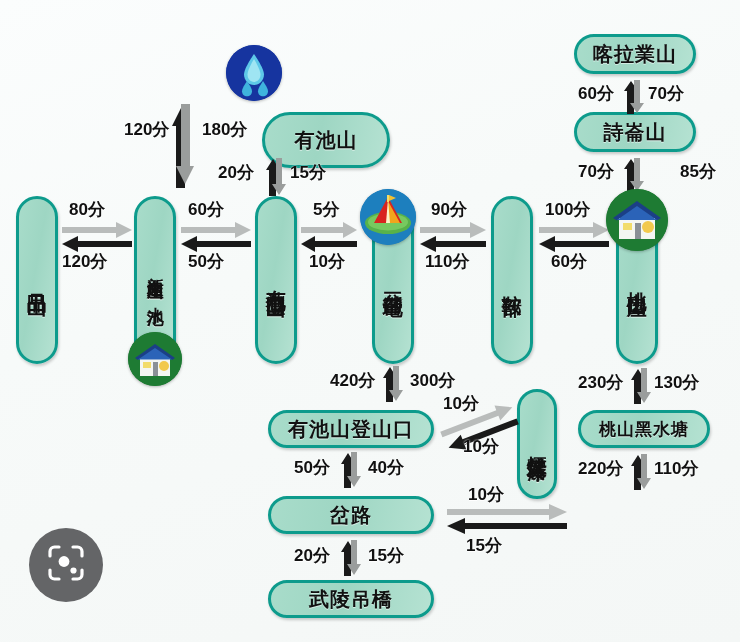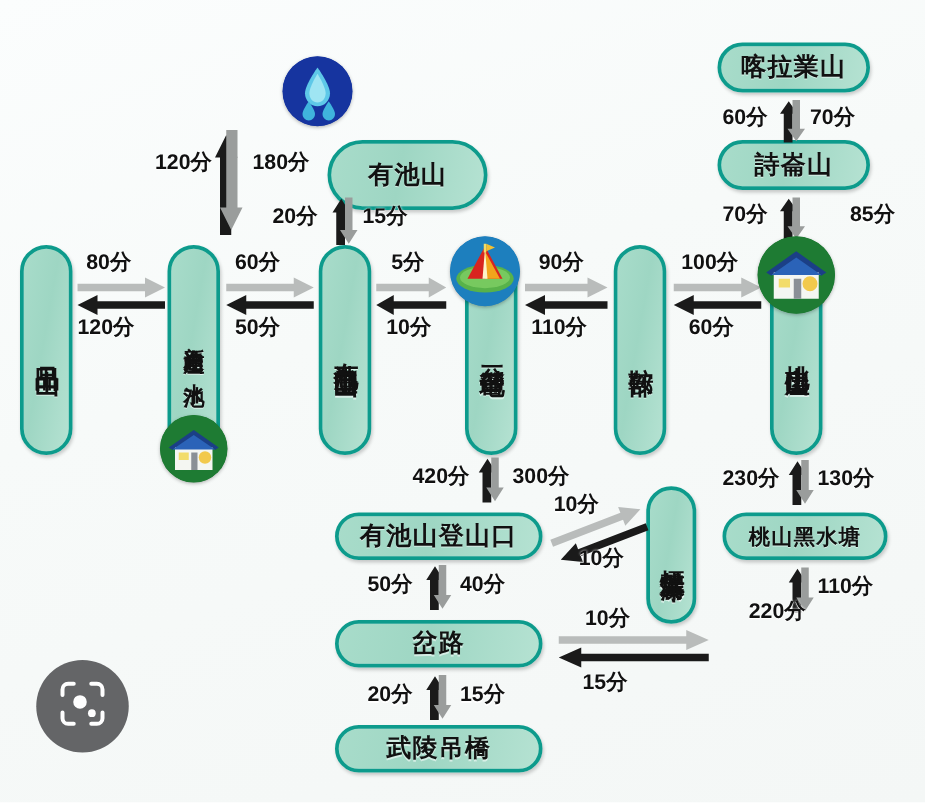--- a/index.html
+++ b/index.html
@@ -299,21 +299,21 @@
 
   <div class="tlabel" style="left:443px;top:392px;">10分</div>
   <div class="tlabel" style="left:463px;top:435px;">10分</div>
 
   <div class="tlabel" style="left:468px;top:483px;">10分</div>
   <div class="tlabel" style="left:466px;top:534px;">15分</div>
 
   <div class="tlabel" style="left:578px;top:371px;">230分</div>
   <div class="tlabel" style="left:654px;top:371px;">130分</div>
 
-  <div class="tlabel" style="left:599px;top:457px;margin-top:20px;">220分</div>
+  <div class="tlabel" style="left:578px;top:457px;">220分</div>
   <div class="tlabel" style="left:654px;top:457px;">110分</div>
 
   <div id="lens">
     <span>
       <svg width="40" height="40" viewBox="0 0 40 40" aria-hidden="true">
         <path d="M4 13 V8.5 A4.5 4.5 0 0 1 8.5 4 H13" fill="none" stroke="#ffffff" stroke-width="3.2" stroke-linecap="round"></path>
         <path d="M27 4 H31.5 A4.5 4.5 0 0 1 36 8.5 V13" fill="none" stroke="#ffffff" stroke-width="3.2" stroke-linecap="round"></path>
         <path d="M4 27 V31.5 A4.5 4.5 0 0 0 8.5 36 H13" fill="none" stroke="#ffffff" stroke-width="3.2" stroke-linecap="round"></path>
         <path d="M27 36 H31.5 A4.5 4.5 0 0 0 36 31.5 V27" fill="none" stroke="#ffffff" stroke-width="3.2" stroke-linecap="round"></path>
         <circle cx="18" cy="18.5" r="5.4" fill="#ffffff"></circle>

